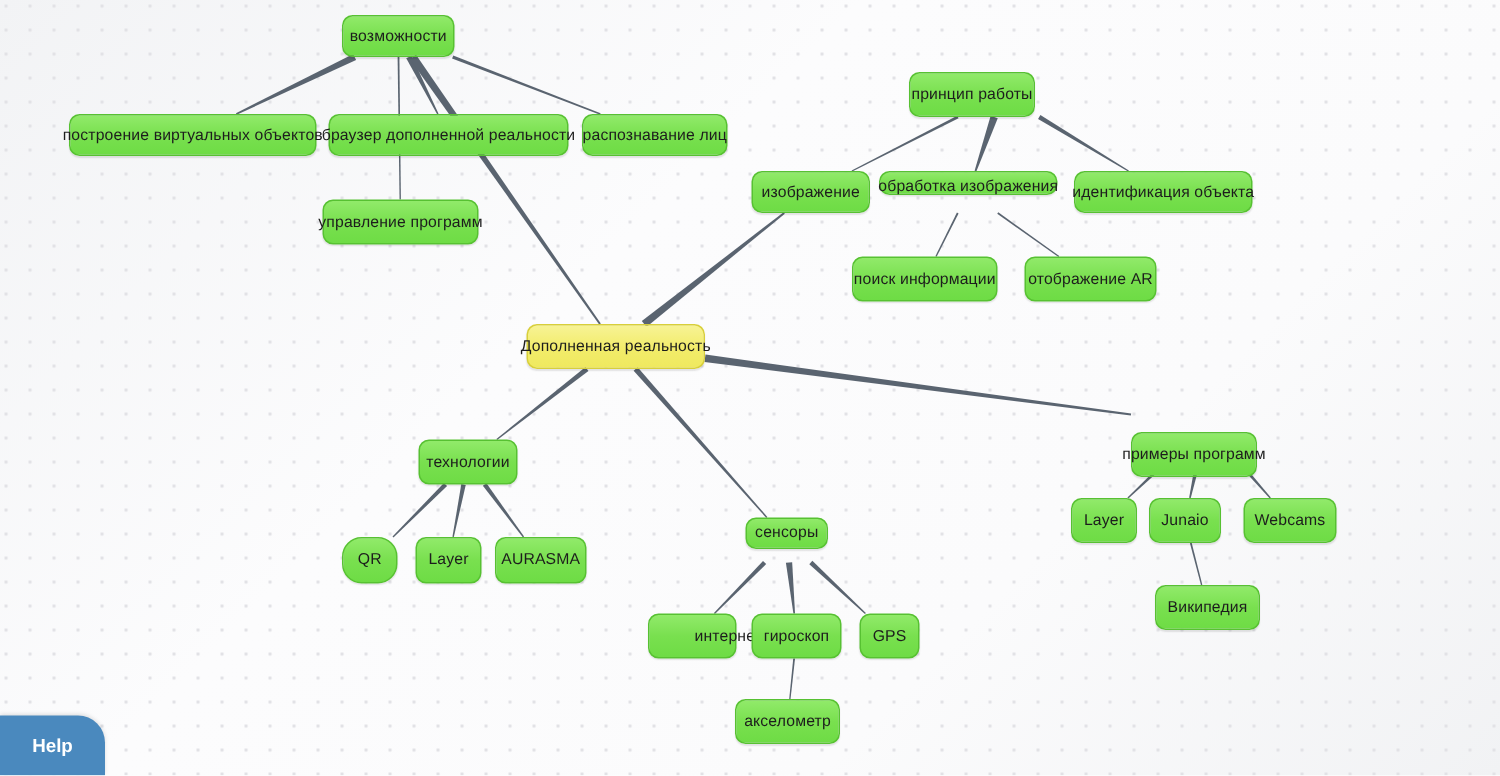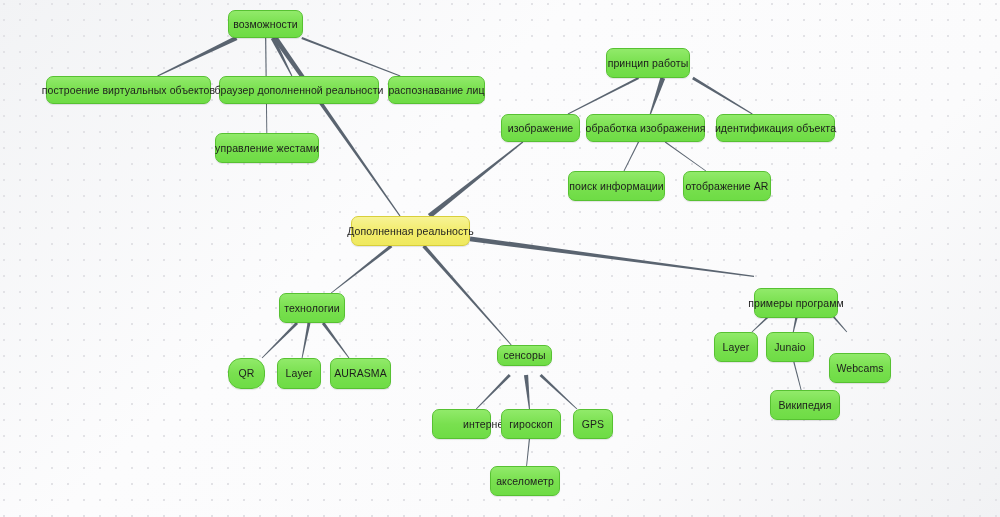--- a/index.html
+++ b/index.html
@@ -118,50 +118,50 @@
       <div class="node green" style="left: 46px; top: 76px; width: 165px; height: 28px;">
         <span class="lbl">построение виртуальных объектов</span>
       </div>
       <div class="node green" style="left: 219px; top: 76px; width: 160px; height: 28px;">
         <span class="lbl">браузер дополненной реальности</span>
       </div>
       <div class="node green" style="left: 388px; top: 76px; width: 97px; height: 28px;">
         <span class="lbl">распознавание лиц</span>
       </div>
       <div class="node green" style="left: 215px; top: 133px; width: 104px; height: 30px;">
-        <span class="lbl">управление жестами</span>
+        <span class="lbl">управление программ</span>
       </div>
       <div class="node green" style="left: 606px; top: 48px; width: 84px; height: 30px;">
         <span class="lbl">принцип работы</span>
       </div>
       <div class="node green" style="left: 501px; top: 114px; width: 79px; height: 28px; justify-content: center;">
         <span class="lbl">изображение</span>
       </div>
-      <div class="node green" style="left: 586px; top: 114px; width: 119px; height: 28px;">
+      <div class="node green" style="left: 586px; top: 114px; width: 119px; height: 16px; align-items: flex-end;">
         <span class="lbl">обработка изображения</span>
       </div>
       <div class="node green" style="left: 716px; top: 114px; width: 119px; height: 28px;">
         <span class="lbl">идентификация объекта</span>
       </div>
       <div class="node green" style="left: 568px; top: 171px; width: 97px; height: 30px;">
         <span class="lbl">поиск информации</span>
       </div>
       <div class="node green" style="left: 683px; top: 171px; width: 88px; height: 30px;">
         <span class="lbl">отображение AR</span>
       </div>
       <div class="node green" style="left: 754px; top: 268px; width: 84px; height: 30px; margin-top: 20px;">
         <span class="lbl">примеры программ</span>
       </div>
       <div class="node green" style="left: 714px; top: 332px; width: 44px; height: 30px;">
         <span class="lbl">Layer</span>
       </div>
       <div class="node green" style="left: 766px; top: 332px; width: 48px; height: 30px;">
         <span class="lbl">Junaio</span>
       </div>
-      <div class="node green" style="left: 829px; top: 332px; width: 62px; height: 30px; margin-top: 21px;">
+      <div class="node green" style="left: 829px; top: 332px; width: 62px; height: 30px;">
         <span class="lbl">Webcams</span>
       </div>
       <div class="node green" style="left: 770px; top: 390px; width: 70px; height: 30px;">
         <span class="lbl">Википедия</span>
       </div>
       <div class="node green" style="left: 279px; top: 293px; width: 66px; height: 30px;">
         <span class="lbl">технологии</span>
       </div>
       <div class="node green" style="left: 228px; top: 358px; width: 37px; height: 31px; border-radius: 13px;">
         <span class="lbl">QR</span>
@@ -182,14 +182,17 @@
         <span class="lbl">гироскоп</span>
       </div>
       <div class="node green" style="left: 573px; top: 409px; width: 40px; height: 30px;">
         <span class="lbl">GPS</span>
       </div>
       <div class="node green" style="left: 490px; top: 466px; width: 70px; height: 30px;">
         <span class="lbl">акселометр</span>
       </div>
     </div>
 
+  <div id="help-button">
+    <span>Help</span>
+  </div>
 
 </div>
 
 </body></html>

